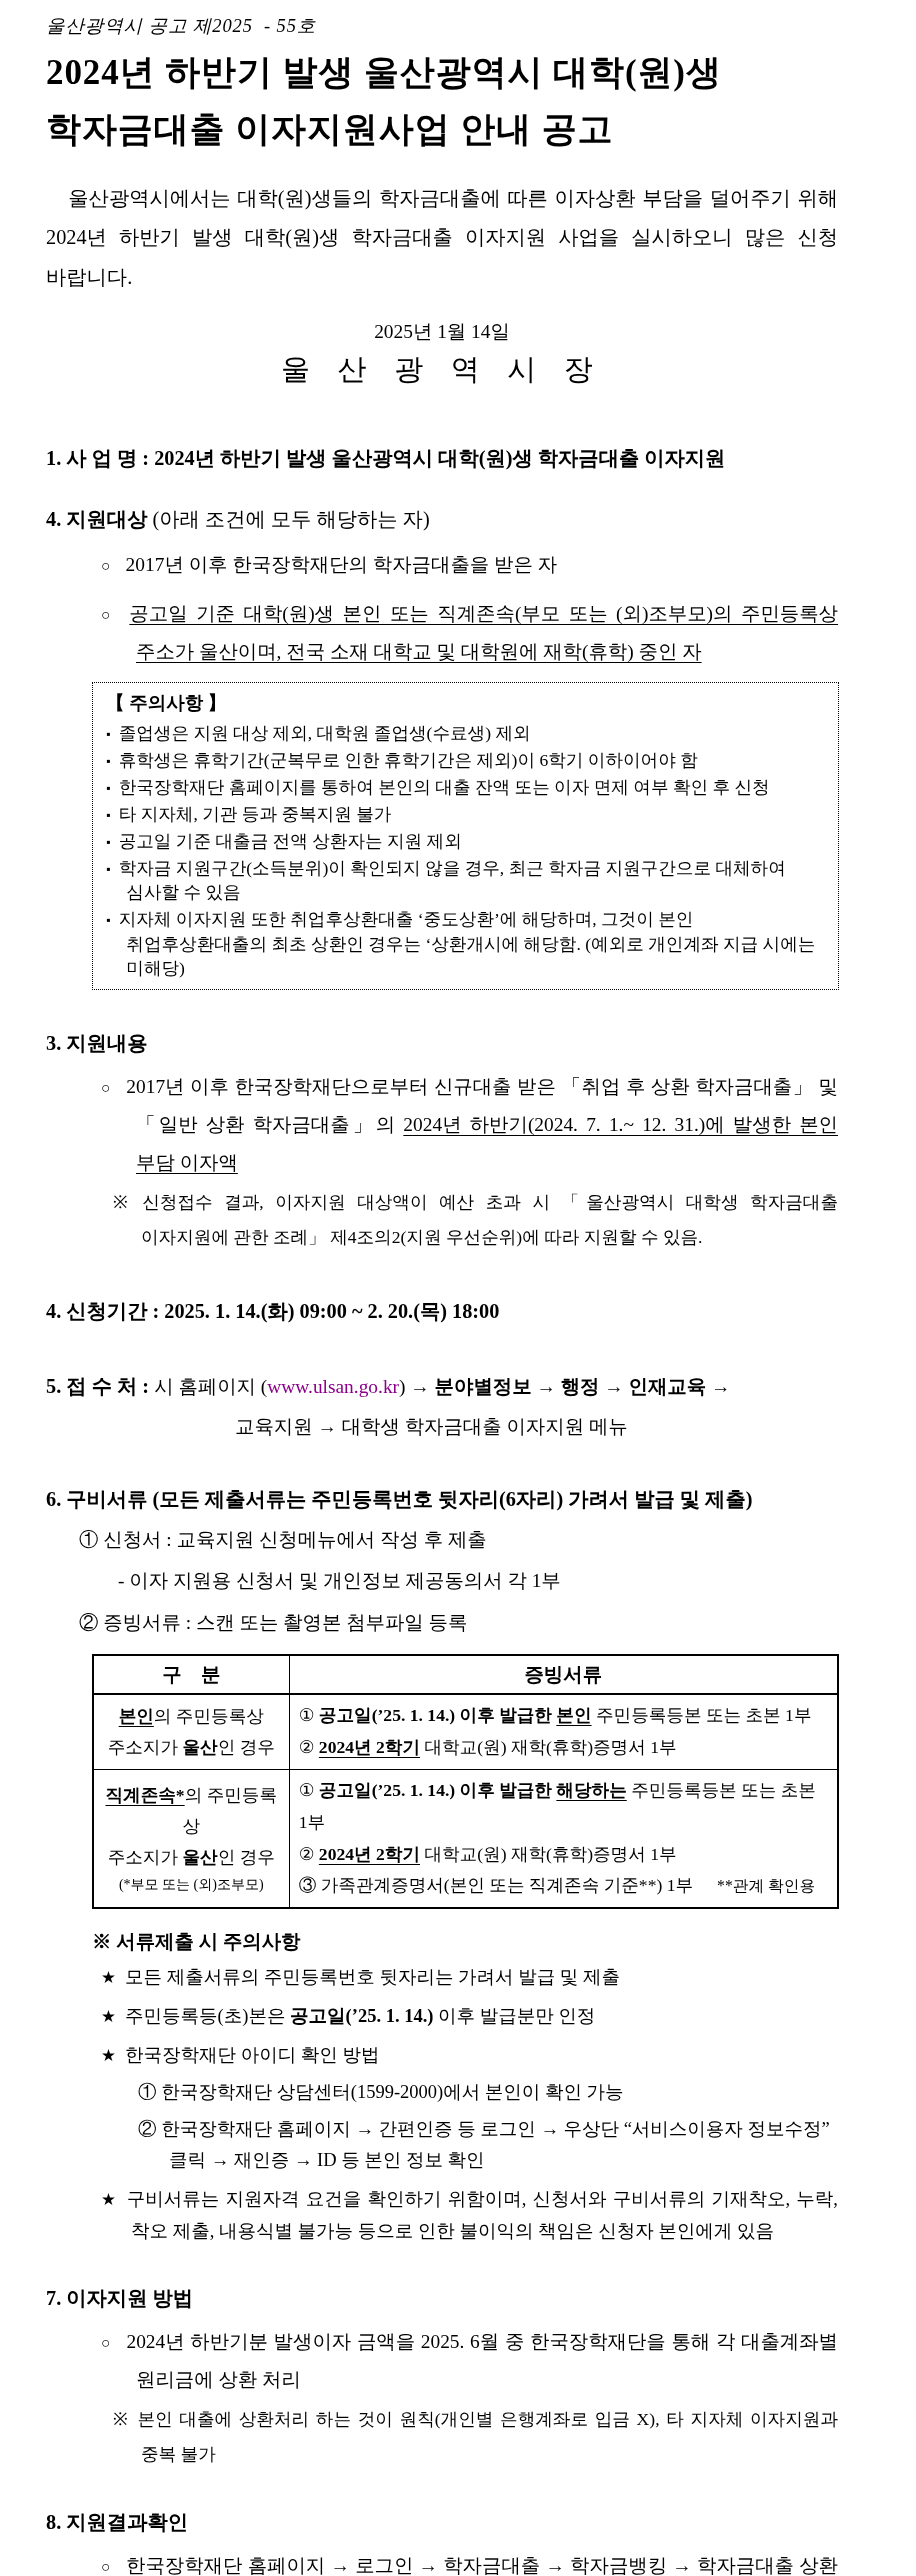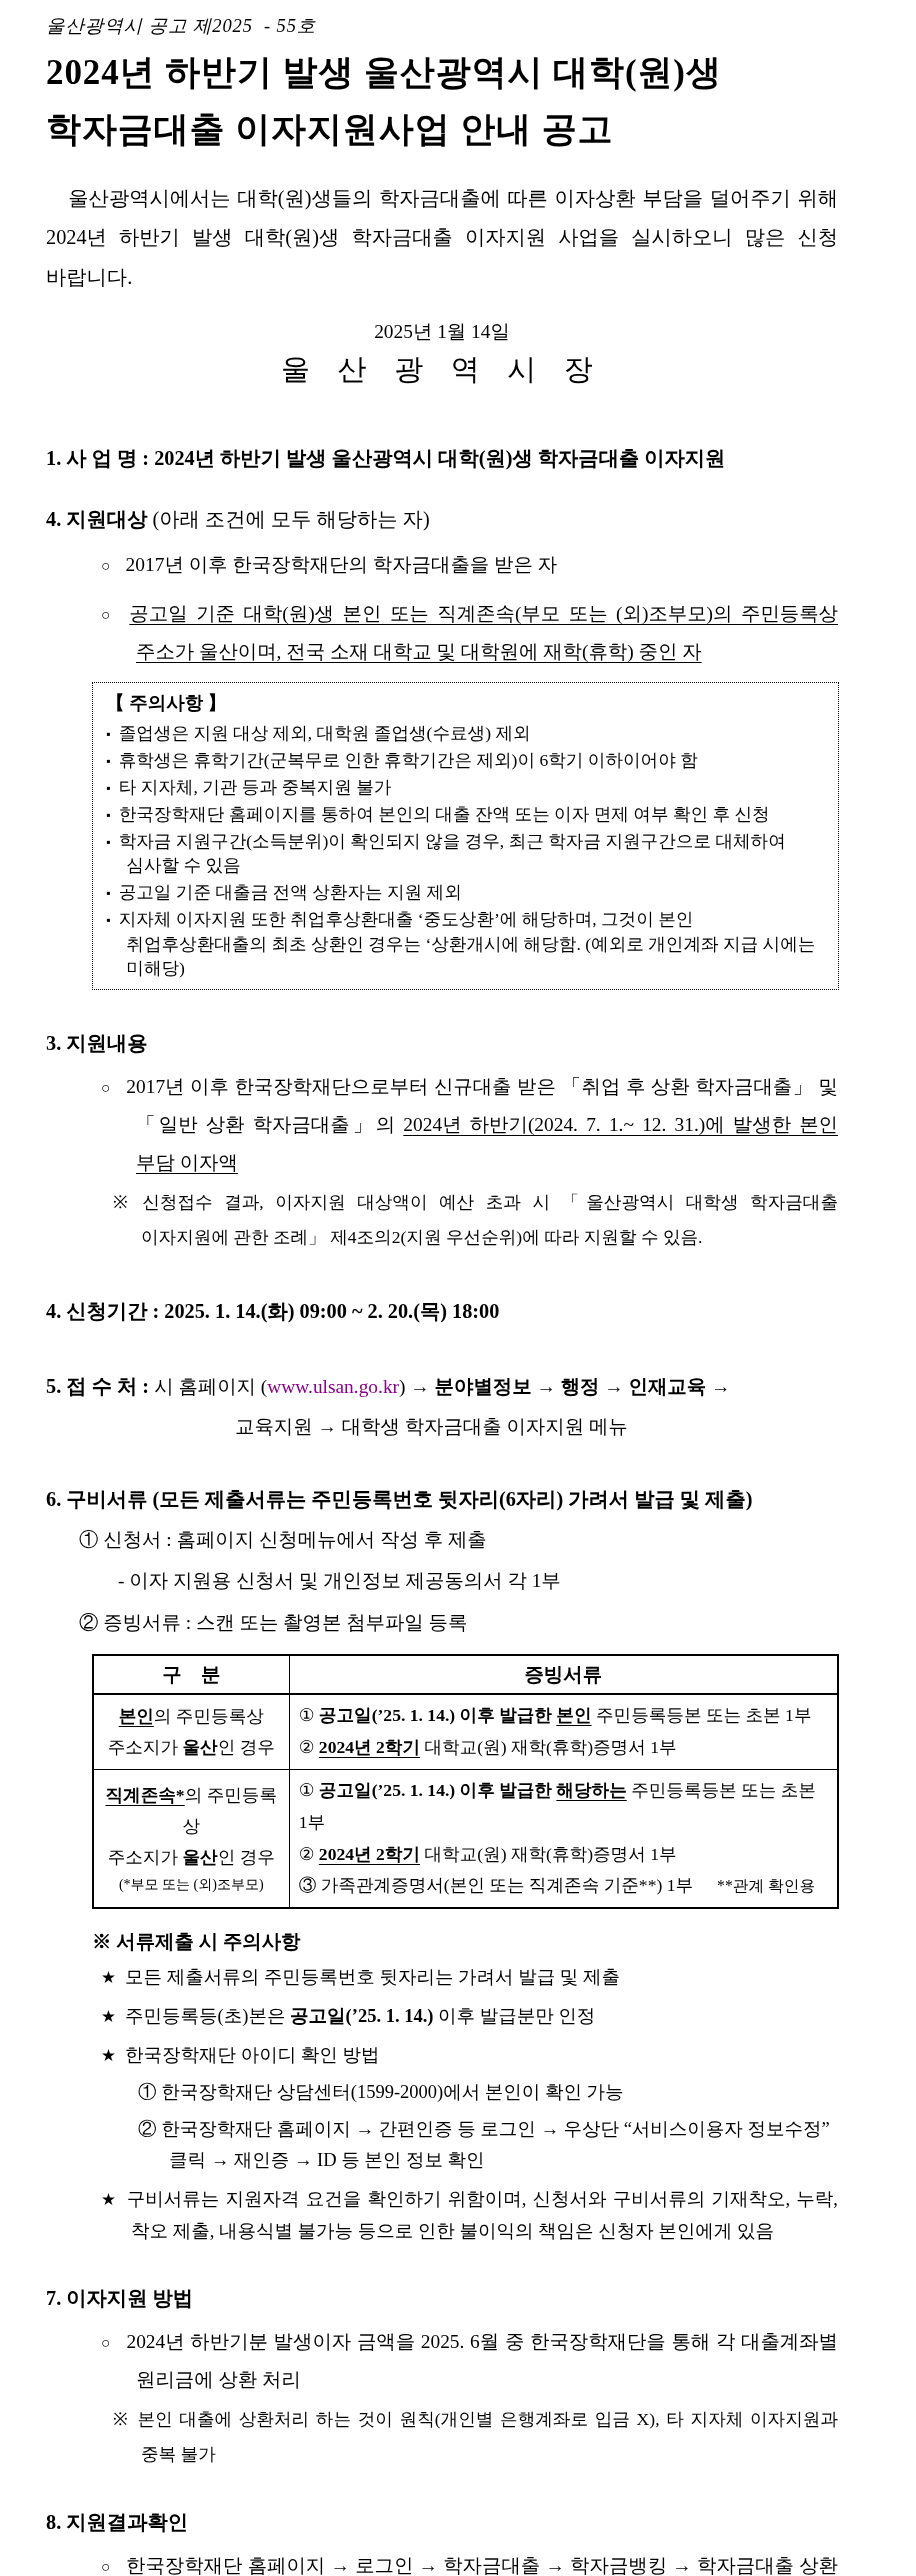--- a/index.html
+++ b/index.html
@@ -75,44 +75,44 @@
     <span class="mk">○</span><span>2017년 이후 한국장학재단의 학자금대출을 받은 자</span>
   </div>
   <div class="ob">
     <span class="mk">○</span><span class="u">공고일 기준 대학(원)생 본인 또는 직계존속(부모 또는 (외)조부모)의 주민등록상 주소가 울산이며, 전국 소재 대학교 및 대학원에 재학(휴학) 중인 자</span>
   </div>
 
   <div class="cbox">
     <div class="cbox-title">【 주의사항 】</div>
     <div class="citem"><span class="sq">▪</span><span>졸업생은 지원 대상 제외, 대학원 졸업생(수료생) 제외</span></div>
     <div class="citem"><span class="sq">▪</span><span>휴학생은 휴학기간(군복무로 인한 휴학기간은 제외)이 6학기 이하이어야 함</span></div>
+    <div class="citem"><span class="sq">▪</span><span>한국장학재단 홈페이지를 통하여 본인의 대출 잔액 또는 이자 면제 여부 확인 후 신청</span></div>
     <div class="citem"><span class="sq">▪</span><span>타 지자체, 기관 등과 중복지원 불가</span></div>
-    <div class="citem"><span class="sq">▪</span><span>한국장학재단 홈페이지를 통하여 본인의 대출 잔액 또는 이자 면제 여부 확인 후 신청</span></div>
+    <div class="citem"><span class="sq">▪</span><span>공고일 기준 대출금 전액 상환자는 지원 제외</span></div>
     <div class="citem"><span class="sq">▪</span><span>학자금 지원구간(소득분위)이 확인되지 않을 경우, 최근 학자금 지원구간으로 대체하여 심사할 수 있음</span></div>
-    <div class="citem"><span class="sq">▪</span><span>공고일 기준 대출금 전액 상환자는 지원 제외</span></div>
     <div class="citem"><span class="sq">▪</span><span>지자체 이자지원 또한 취업후상환대출 ‘중도상환’에 해당하며, 그것이 본인 취업후상환대출의 최초 상환인 경우는 ‘상환개시에 해당함. (예외로 개인계좌 지급 시에는 미해당)</span></div>
   </div>
 
   <div class="sec" style="margin-top:39px;">3. 지원내용</div>
   <div class="ob" style="margin-top:11px;">
     <span class="mk">○</span><span>2017년 이후 한국장학재단으로부터 신규대출 받은 「취업 후 상환 학자금대출」 및 「일반 상환 학자금대출」의 </span><span class="u">2024년 하반기(2024. 7. 1.~ 12. 31.)에 발생한 본인 부담 이자액</span>
   </div>
   <div class="note">
     <span class="mk">※</span><span>신청접수 결과, 이자지원 대상액이 예산 초과 시 「울산광역시 대학생 학자금대출 이자지원에 관한 조례」 제4조의2(지원 우선순위)에 따라 지원할 수 있음.</span>
   </div>
 
   <div class="sec" style="margin-top:43px;">4. 신청기간 : 2025. 1. 14.(화) 09:00 ~ 2. 20.(목) 18:00</div>
 
   <div class="line5" style="margin-top:41px;">
     <span class="sech">5. 접 수 처 : </span><span>시 홈페이지 (</span><a class="url">www.ulsan.go.kr</a><span>) → </span><span class="b">분야별정보</span><span> → </span><span class="b">행정</span><span> → </span><span class="b">인재교육</span><span> →</span>
   </div>
   <div class="line5b">교육지원 → 대학생 학자금대출 이자지원 메뉴</div>
 
   <div class="sec" style="margin-top:39px;">6. 구비서류 (모든 제출서류는 주민등록번호 뒷자리(6자리) 가려서 발급 및 제출)</div>
-  <div class="item6">① 신청서 : 홈페이지 신청메뉴에서 작성 후 제출</div>
+  <div class="item6">① 신청서 : 교육지원 신청메뉴에서 작성 후 제출</div>
   <div class="item6sub">- 이자 지원용 신청서 및 개인정보 제공동의서 각 1부</div>
   <div class="item6">② 증빙서류 : 스캔 또는 촬영본 첨부파일 등록</div>
 
   <table class="tbl">
     <colgroup>
         <col class="c1">
         <col class="c2">
       </colgroup>
     <thead>
       <tr>

